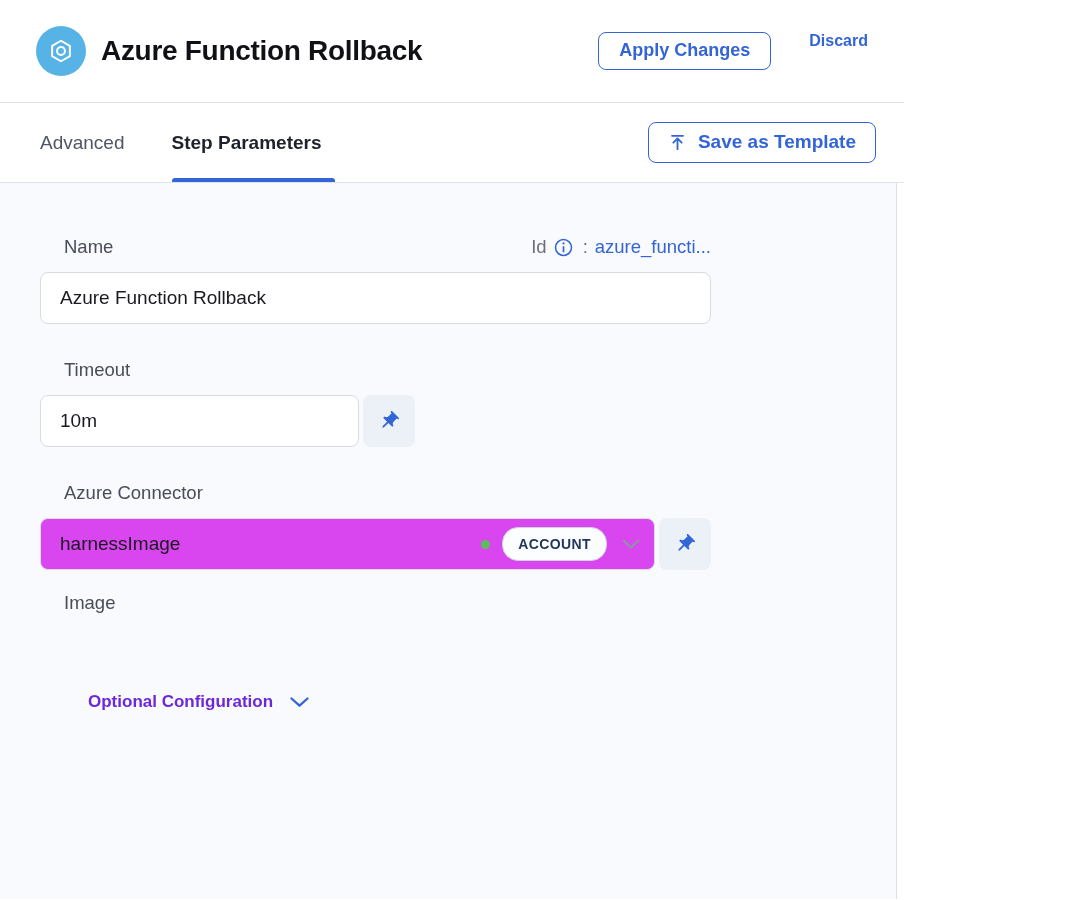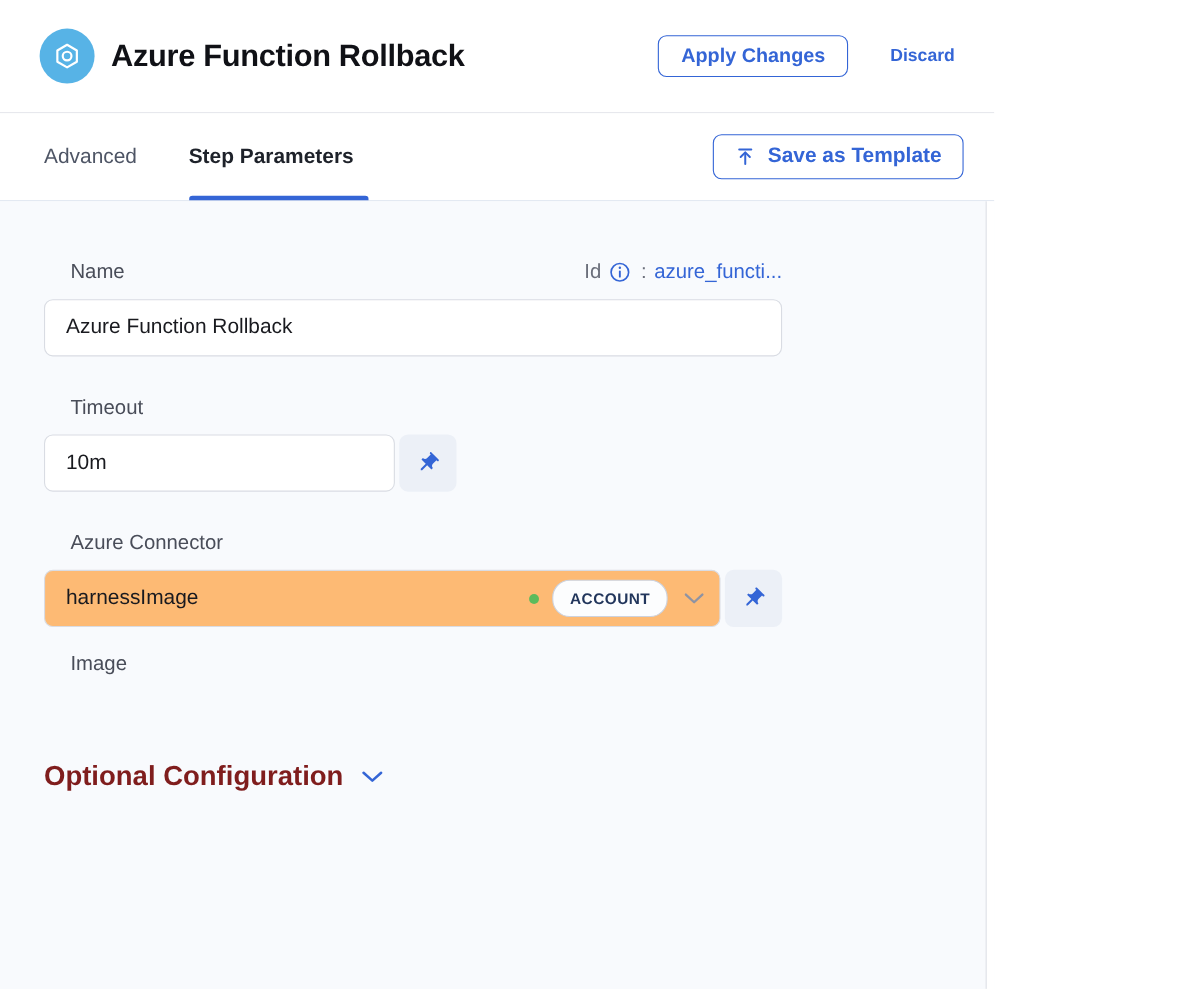--- a/index.html
+++ b/index.html
@@ -26,21 +26,21 @@
   .step-icon-circle {
     width: 50px; height: 50px; border-radius: 50%;
     background: var(--step-icon-bg);
     display: flex; align-items: center; justify-content: center;
     flex: none;
   }
   .page-title {
     font-size: 28px; font-weight: 700; color: #101116;
     margin-left: 15px; letter-spacing: -0.3px; white-space: nowrap;
   }
-  .header-actions { margin-left: auto; display: flex; align-items: center; gap: 38px; }
+  .header-actions { margin-left: auto; display: flex; align-items: flex-start; gap: 38px; }
   .btn-outline-primary {
     font-family: inherit; background: #fff; cursor: pointer;
     border: 1.5px solid var(--accent-blue); color: var(--accent-blue);
     font-size: 18px; font-weight: 700; border-radius: 8px;
     padding: 8px 20px; line-height: 1.1; white-space: nowrap;
   }
   .btn-text-primary {
     font-family: Liberation Sans, sans-serif; background: none; border: none; cursor: pointer;
     color: var(--accent-blue); font-size: 16px; font-weight: 700; padding: 0; white-space: nowrap;
   }
@@ -100,21 +100,21 @@
   .text-input.w-image { width: 615px; text-overflow: clip; white-space: nowrap; overflow: hidden; }
 
   .pin-btn {
     width: 52px; height: 52px; flex: none; cursor: pointer;
     background: #ecf0f7; border: none; border-radius: 8px;
     display: flex; align-items: center; justify-content: center; padding: 0;
   }
   .pin-btn svg { transform: rotate(45deg); }
 
   .connector-box {
-    width: 615px; height: 52px; background: #fdba74; cursor: pointer;
+    width: 615px; height: 52px; background: #d946ef; cursor: pointer;
     border: 1px solid #d9dce3; border-radius: 8px;
     display: flex; align-items: center; padding: 0 14px 0 19px;
   }
   .connector-value { font-size: 19px; color: #191a1f; flex: 1; }
   .status-dot {
     width: 9px; height: 9px; border-radius: 50%;
     background: var(--status-dot-green); flex: none; margin-right: 12px;
   }
   .scope-badge {
     height: 34px; display: flex; align-items: center; flex: none;
@@ -123,21 +123,21 @@
     font-size: 14px; font-weight: 600; letter-spacing: 0.4px; text-align: center;
   }
   .connector-chevron { margin-left: 15px; display: flex; align-items: center; }
 
   .spacer-34 { height: 34px; }
   .spacer-21 { height: 21px; }
 
   .optional-config-row {
     margin-top: 77px; display: flex; align-items: center; gap: 17px; cursor: pointer; width: 360px;
   }
-  .optional-config-title { font-size: 25px; font-weight: 700; color: #7f1d1d; }
+  .optional-config-title { font-size: 17px; font-weight: 700; color: #6d28d9; margin-left: 48px; }
 
   .mb13 { margin-bottom: 13px; height: 24px; display: flex; align-items: center; }
 </style>
 </head>
 <body>
 
 <div class="app">
 
   <div class="panel-header">
     <div class="step-icon-circle">

